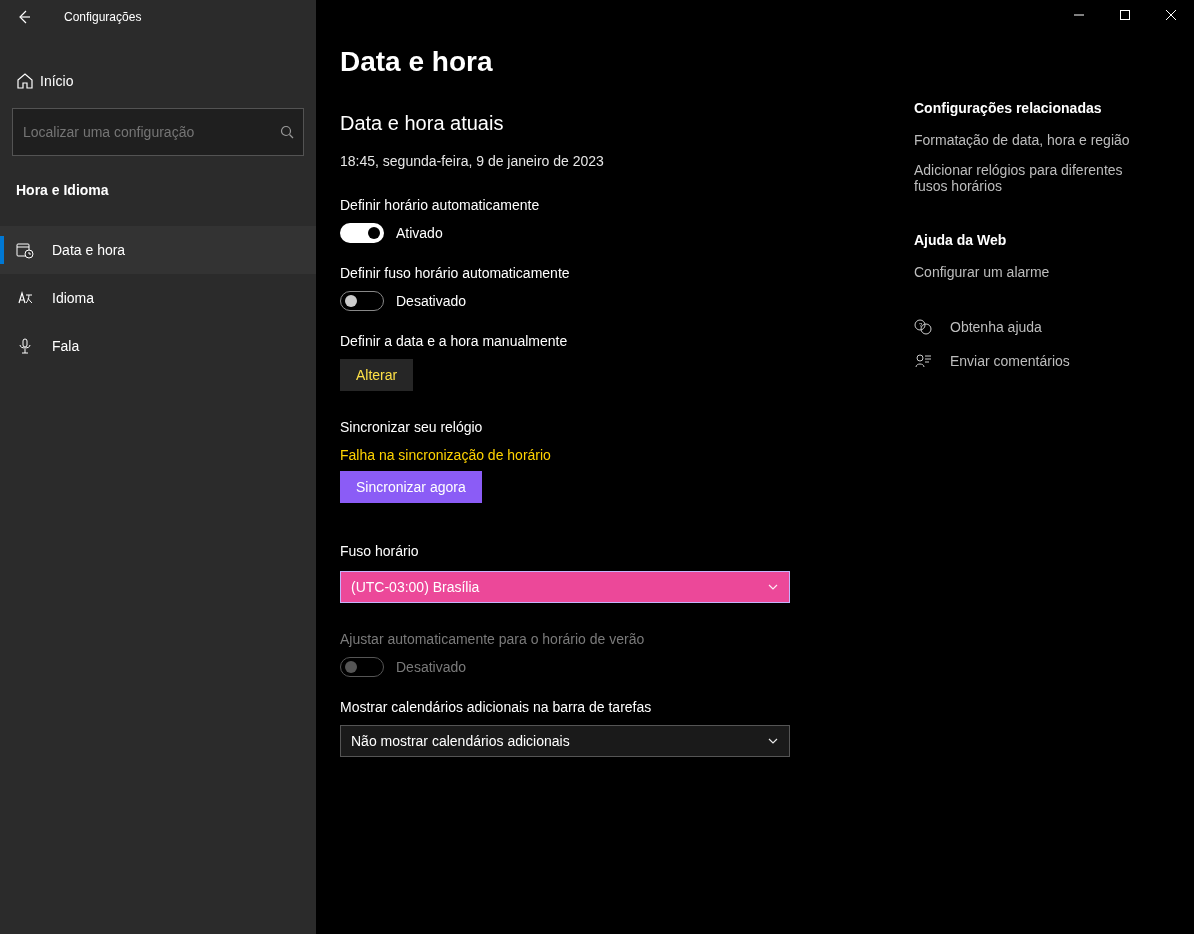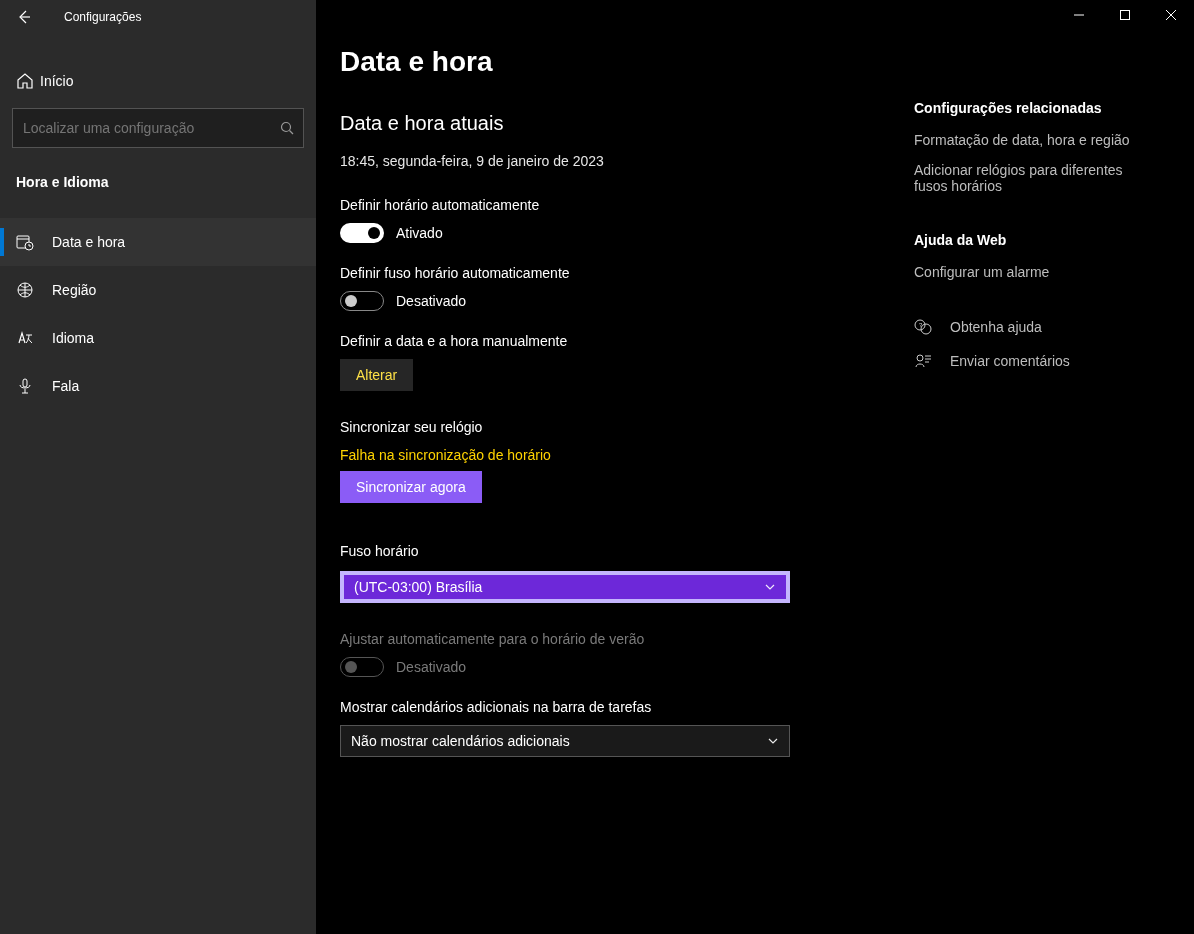--- a/index.html
+++ b/index.html
@@ -41,21 +41,21 @@
     gap: 6px;
     cursor: pointer;
   }
   .home-row .icon { width: 18px; display:flex; align-items:center; justify-content:center;}
   .search-wrap {
     margin: 8px 12px 0 12px;
     position: relative;
   }
   .search-input {
     width: 100%;
-    height: 40px;
+    height: 48px;
     background: #1f1f1f;
     border: 1px solid #535353;
     color: #aaa;
     padding: 0 36px 0 10px;
     font-size: 14px;
     outline: none;
   }
   .search-icon {
     position: absolute; right: 10px; top: 50%;
     transform: translateY(-50%);
@@ -149,22 +149,22 @@
     background: #262626;
     color: #fde047;
     cursor: default;
   }
   .section-gap { height: 12px; }
   .sync-error { color: #ffd400; font-size: 14px; margin-bottom: 8px; }
   .sync-info { color: #bdbdbd; font-size: 14px; line-height: 1.45; margin-bottom: 14px;}
   .dropdown {
     width: 450px;
     height: 32px;
-    border: 4px solid #c4b5fd;
-    background: #6d28d9;
+    border: 1px solid #c4b5fd;
+    background: #ec4899;
     display: flex; align-items: center; justify-content: space-between;
     padding: 0 10px;
     cursor: pointer;
     margin-bottom: 28px;
     font-size: 14px;
   }
   .dropdown.secondary { border: 1px solid #555; background: #1a1a1a; }
   .dropdown .chev { opacity: 0.9; }
 
   .right-col h3 { font-size: 14px; font-weight: 600; margin-bottom: 16px; }
@@ -216,29 +216,20 @@
       <div class="nav-item active">
         <span class="icon">
           <svg width="18" height="18" viewBox="0 0 18 18">
               <rect x="1" y="3" width="12" height="12" rx="1" stroke="#fff" fill="none"></rect>
               <path d="M1 6 H13" stroke="#fff"></path>
               <circle cx="13" cy="13" r="4" stroke="#fff" fill="#2b2b2b"></circle>
               <path d="M13 11 V13 H15" stroke="#fff" fill="none"></path>
             </svg>
         </span>
         <span>Data e hora</span>
-      </div>
-      <div class="nav-item">
-        <span class="icon">
-          <svg width="18" height="18" viewBox="0 0 18 18">
-              <circle cx="9" cy="9" r="7" stroke="#fff" fill="none"></circle>
-              <path d="M2 9 H16 M9 2 V16 M4 4 C7 7 11 7 14 4 M4 14 C7 11 11 11 14 14" stroke="#fff" fill="none"></path>
-            </svg>
-        </span>
-        <span>Região</span>
       </div>
       <div class="nav-item">
         <span class="icon">
           <svg width="18" height="18" viewBox="0 0 18 18">
               <path d="M3 14 L6 4 L9 14 M4 11 H8" stroke="#fff" fill="none" stroke-width="1.2"></path>
               <path d="M10 6 H16 M13 6 C13 10 11 13 10 14 M12 9 C13 11 15 13 16 14" stroke="#fff" fill="none" stroke-width="1"></path>
             </svg>
         </span>
         <span>Idioma</span>
       </div>

